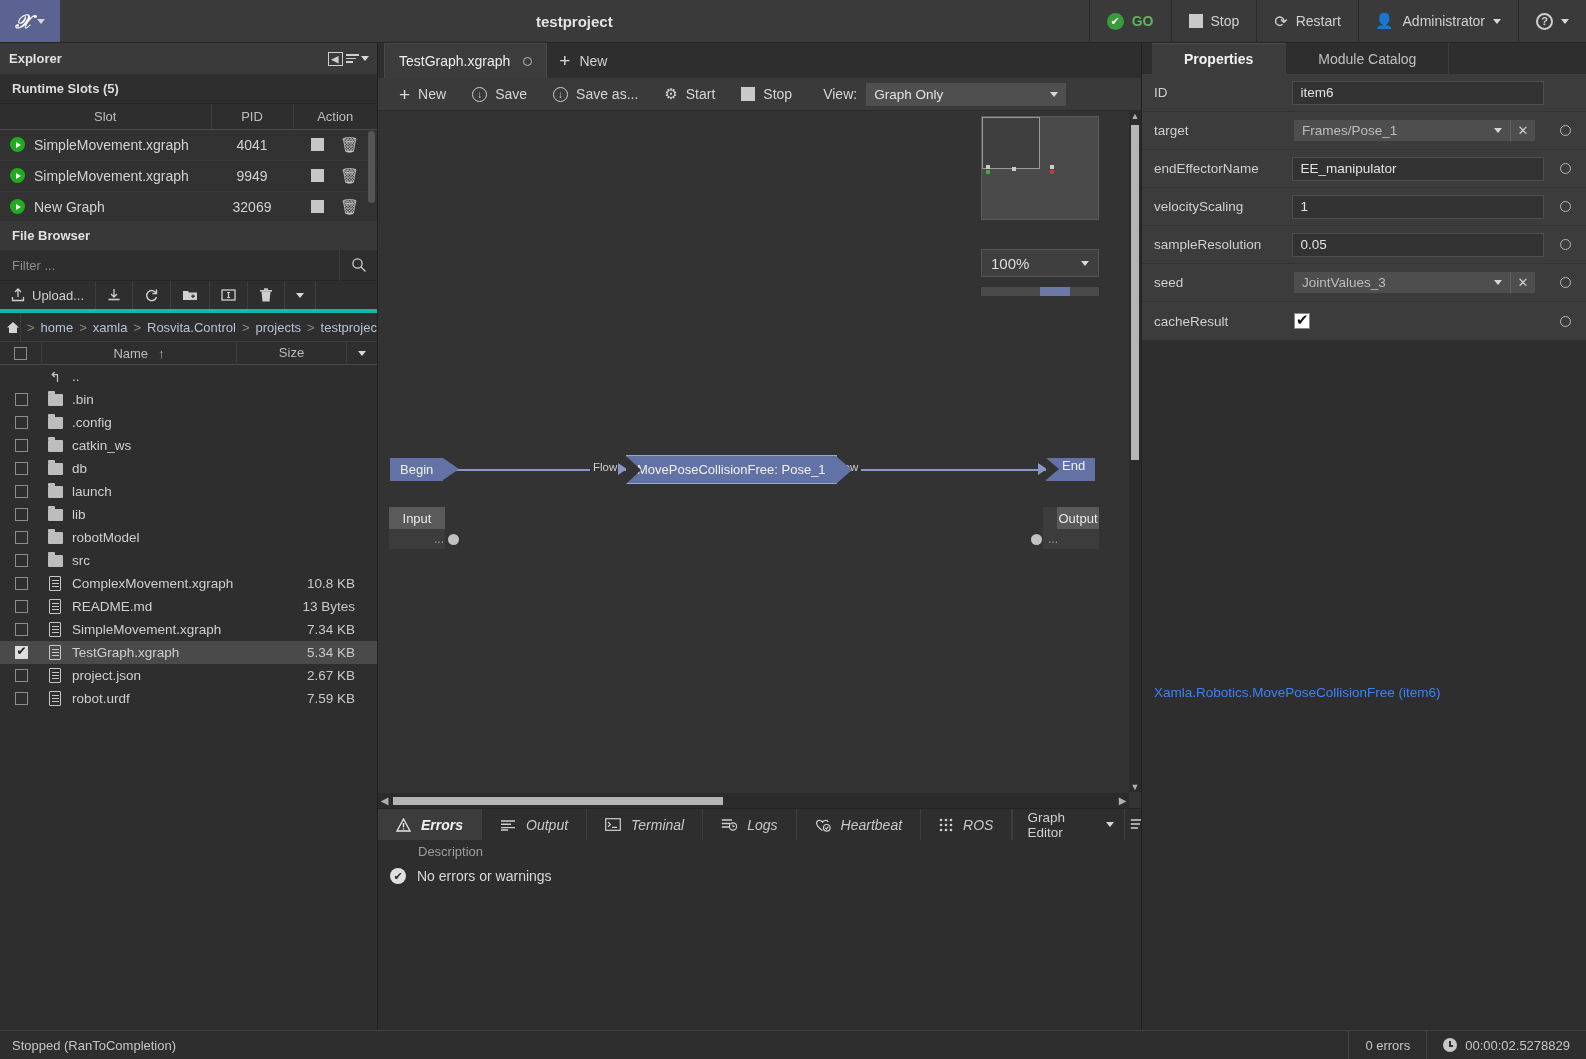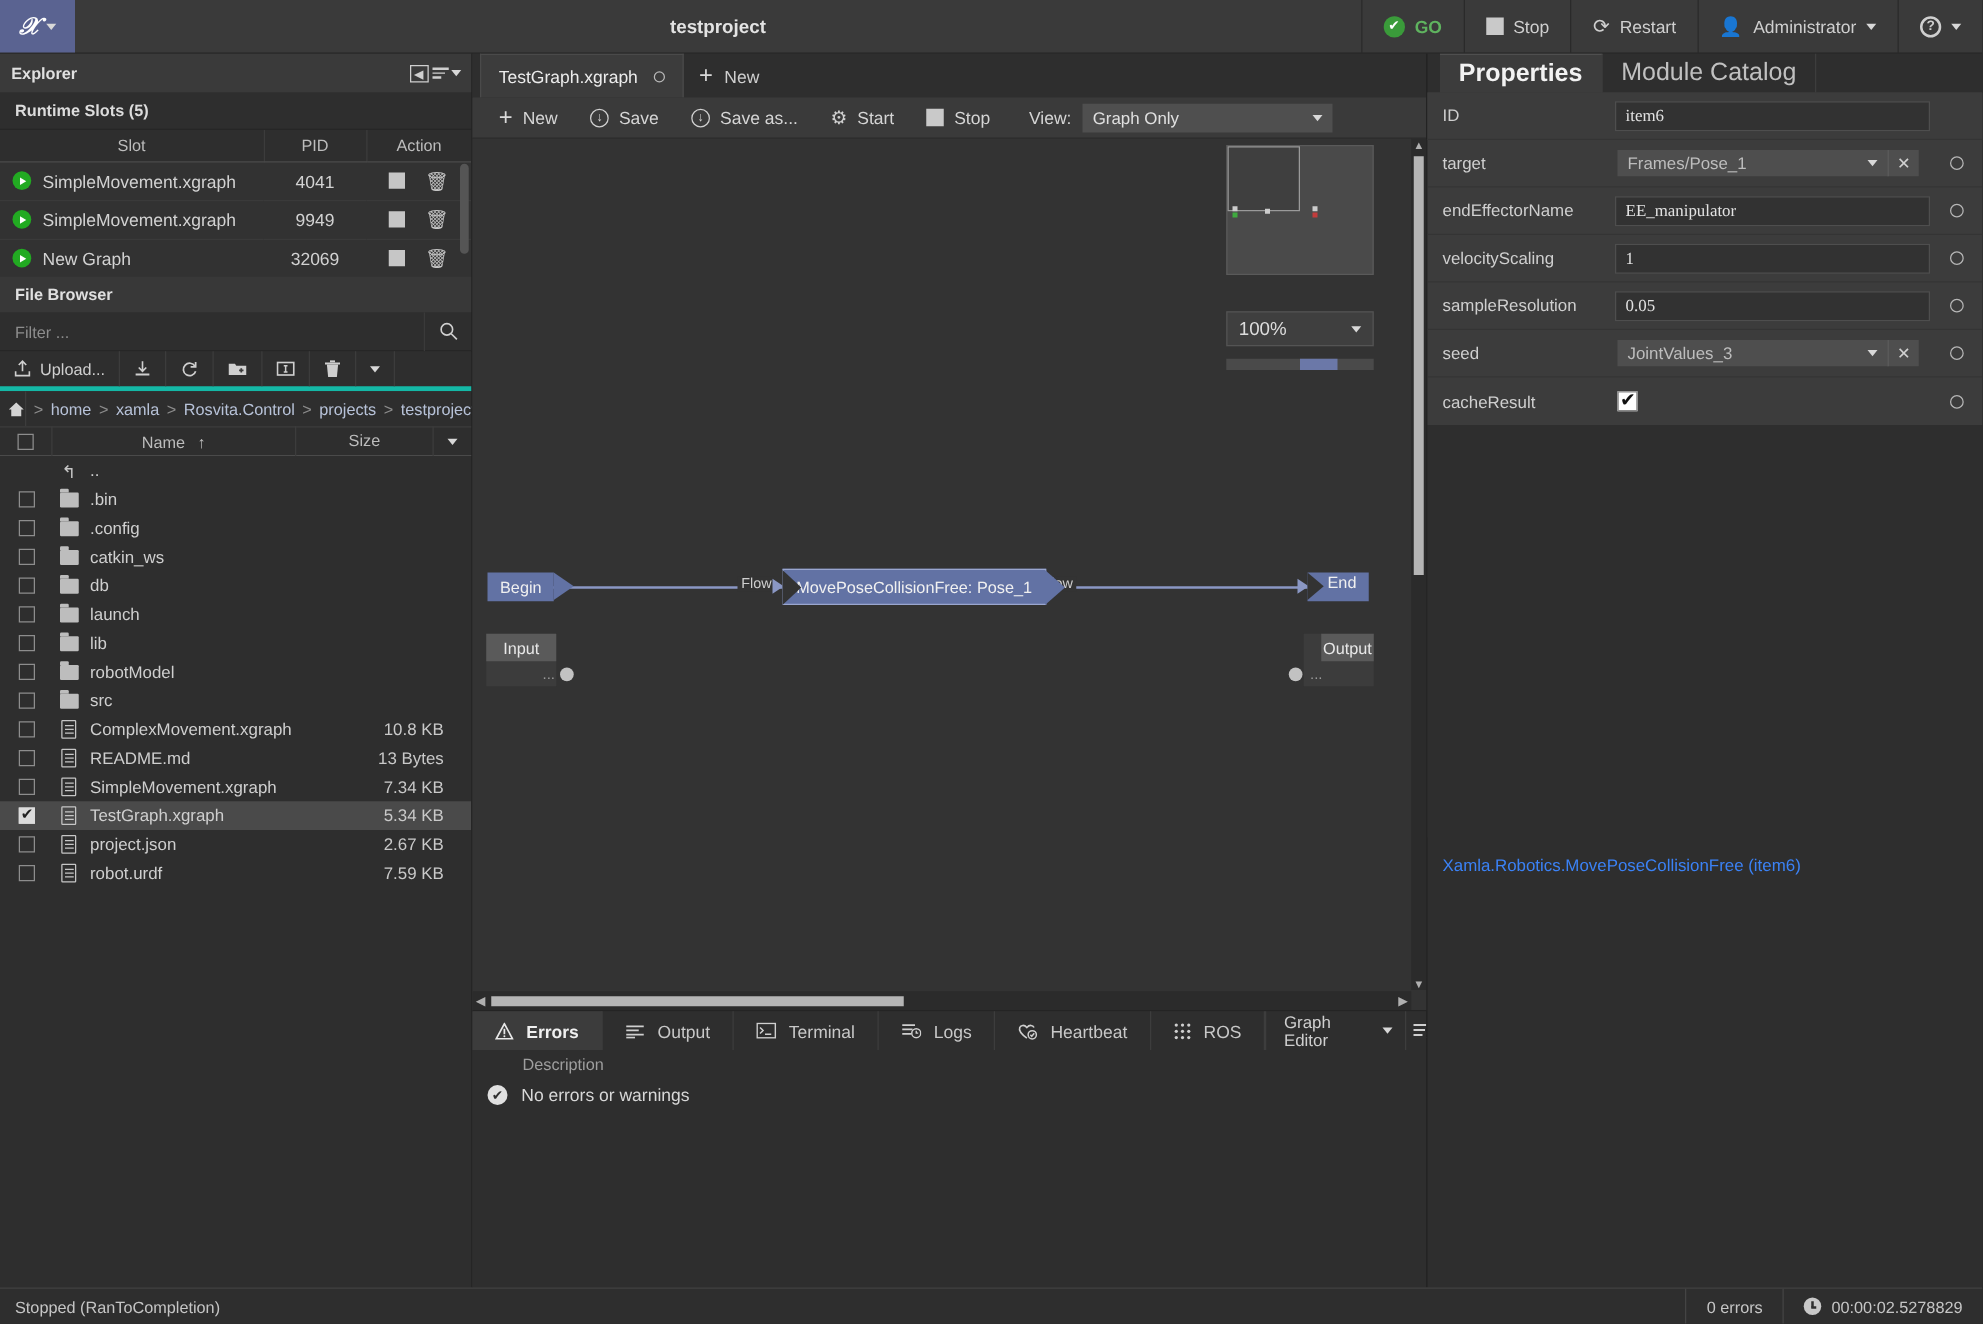--- a/index.html
+++ b/index.html
@@ -205,54 +205,54 @@
   .h-sb .thm { position:absolute; left: 2px; top:0; width: 330px; height: 8px; background:#b5b5b5; }
   .v-sb { position:absolute; right: 0; top: 0; bottom: 16px; width: 12px; background:#2b2b2b; }
   .v-sb .thm { position:absolute; left: 2px; top: 2px; width: 8px; height: 335px; background:#b5b5b5; }
   .v-sb .arw { position:absolute; left:0; width:12px; text-align:center; color:#b0b0b0; font-size:9px; }
 
   
   .bottom { height: 222px; flex: 0 0 222px; background: #2e2e2e; display:flex; flex-direction:column;
     border-top: 1px solid #242424; }
   .btabs { height: 31px; display:flex; align-items:stretch; background:#2e2e2e; }
   .btab { display:flex; align-items:center; gap: 10px; padding: 0 18px; cursor:pointer;
-    font-size: 14px; color:#c8c8c8; border-right: 1px solid #3d3d3d; }
+    font-size: 14px; color:#c8c8c8; border-right: 1px solid #3d3d3d; font-style: italic; }
   .btab.active { background: #3c3c3c; color:#f0f0f0; }
   .btab.active span.lbl { font-weight: 600; }
   .btabs-sp { flex:1; border-right: 1px solid #3d3d3d; }
   .bt-right { display:flex; align-items:flex-start; gap:0; }
   .editor-sel { display:flex; align-items:center; gap: 22px; padding: 0 10px 0 14px;
     font-size: 13.5px; color:#cfcfcf; cursor:pointer; height: 31px; border-right:1px solid #3d3d3d;}
   .bt-ic { width: 34px; height: 31px; display:flex; align-items:center; justify-content:center;
     cursor:pointer; color:#cfcfcf; }
   .desc-hdr { height: 22px; display:flex; align-items:center; padding-left: 40px;
     font-size: 13px; color:#9e9e9e; }
   .err-row { display:flex; align-items:center; gap: 11px; padding-left: 12px; height: 28px;
     font-size: 14px; color:#d8d8d8; }
   .ok-ic { width: 16px; height:16px; border-radius:50%; background:#e0e0e0;
     display:flex; align-items:center; justify-content:center; font-size: 11px; color:#2e2e2e; }
   .bot-fill { flex:1; }
 
   
   .right { width: 445px; flex: 0 0 445px; background: #2e2e2e; display:flex; flex-direction:column;
     border-left: 1px solid #212121; min-height:0;}
   .rtabs { height: 31px; display:flex; align-items:stretch; padding-left: 10px; }
-  .rtab { display:flex; align-items:center; padding: 0 15px; font-size: 20px; color:#c0c0c0;
+  .rtab { display:flex; align-items:center; padding: 0 32px; font-size: 14px; color:#c0c0c0;
     cursor:pointer; border-right:1px solid #3d3d3d; }
   .rtab.active { background: #3c3c3c; color:#f2f2f2; font-weight:600; border-top:1px solid #4f4f4f;}
   .rtabs-sp { flex:1; }
   .props { background: #3c3c3c; }
   .prow { display:flex; align-items:center; height: 38px; border-bottom: 1px solid #343434;
     padding-left: 12px; }
   .prow:first-child { background: #3c3c3c; }
   .plabel { width: 140px; font-size: 13.5px; color: #cfcfcf; }
   .pfield { flex:1; display:flex; align-items:center; }
   .ptext { width: 252px; height: 24px; background: #323232; border: 1px solid #4e4e4e;
     color: #e2e2e2; font-size: 13.5px; padding: 0 7px; outline:none;
-    font-family:Liberation Serif, serif; }
+    font-family:Liberation Sans, sans-serif; }
   .pcombo { width: 216px; height: 21px; background: #4e4e4e; display:flex; align-items:center;
     padding: 0 8px; font-size: 13.5px; color: #bdbdbd; cursor:pointer; }
   .pcombo .sp{flex:1}
   .pclear { width: 25px; height: 21px; background: #4e4e4e; border-left: 1px solid #5e5e5e;
     display:flex; align-items:center; justify-content:center; color:#d0d0d0; font-size: 13px; cursor:pointer;}
   .pcheck { width: 16px; height: 16px; background:#fff; border:1px solid #888; position:relative; cursor:pointer;}
   .pcheck::after{ content:'✔'; position:absolute; left:1px; top:-3px; font-size: 15px; color:#111;}
   .pring { width: 42px; display:flex; align-items:center; justify-content:center; }
   .ring { width: 11px; height: 11px; border-radius:50%; border:1.4px solid #b6b6b6; cursor:pointer;}
   .props-fill { flex: 1; background: #2e2e2e; }

